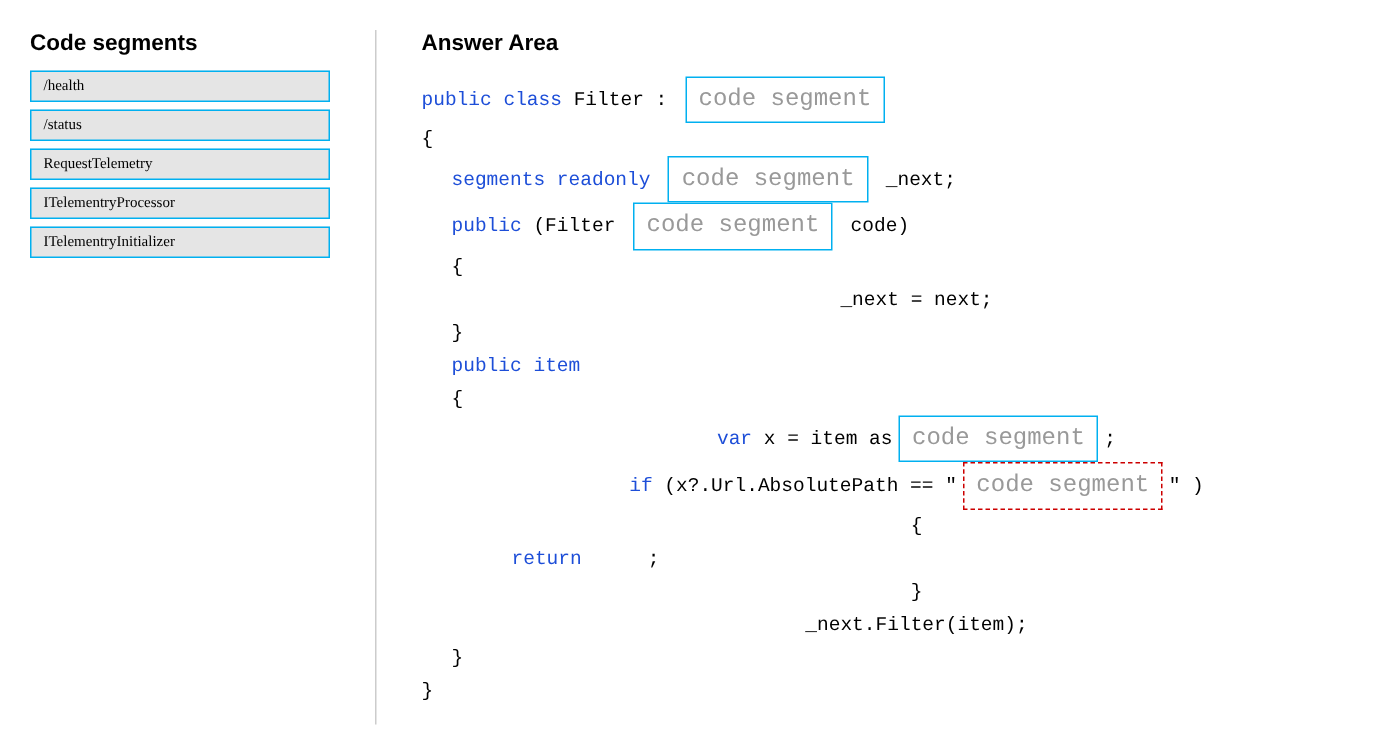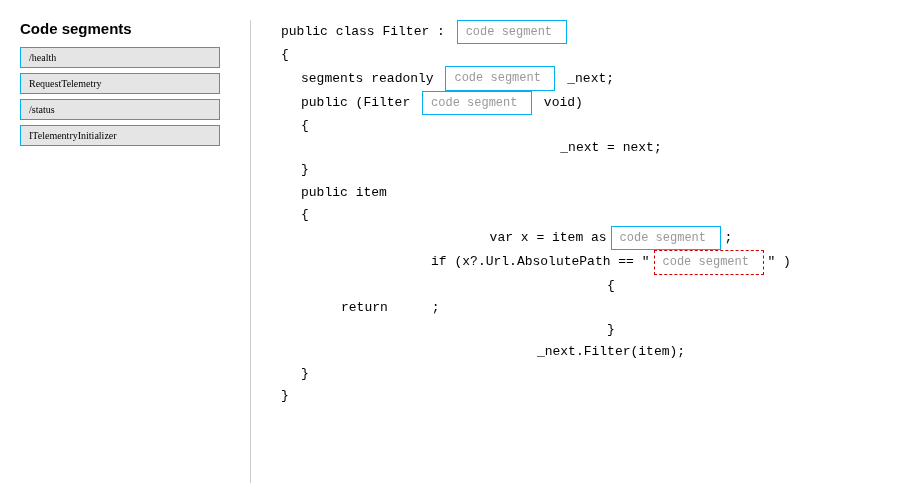--- a/index.html
+++ b/index.html
@@ -58,31 +58,31 @@
       line-height: 1.7;
       color: #000;
     }
     .code-line {
       display: flex;
       align-items: center;
       flex-wrap: nowrap;
       white-space: pre;
     }
     .kw {
-      color: #000000; 
+      color: #1d4ed8; 
     }
     .code-slot {
       display: inline-flex;
       align-items: center;
       border: 1px dashed #aaa;
       padding: 1px 8px;
       margin: 0 4px;
       min-width: 110px;
       color: #aaa;
-      font-size: 12px;
+      font-size: 16px;
       font-family: 'Courier New', monospace;
       background: #fff;
       white-space: nowrap;
     }
     .code-slot.filled {
       border: 1px solid #00b0f0;
       color: #999;
     }
     
     .code-slot.red-dashed {
@@ -95,29 +95,31 @@
   </style>
 </head>
 <body>
 
 <div class="container">
 
   <div class="left-panel">
     <h2>Code segments</h2>
     <div>
       <div class="code-segment-item">/health</div>
+      <div class="code-segment-item">/status</div>
       <div class="code-segment-item">RequestTelemetry</div>
-      <div class="code-segment-item">/status</div>
+      <div class="code-segment-item">ITelementryProcessor</div>
       <div class="code-segment-item">ITelementryInitializer</div>
     </div>
   </div>
 
   <div class="divider"></div>
 
   <div class="right-panel">
+    <h2>Answer Area</h2>
 
     <div class="code-area">
 
       <div class="code-line">
         <span class="kw">public</span>
         <span>&nbsp;</span>
         <span class="kw">class</span>
         <span>&nbsp;Filter : </span>
         <span class="code-slot filled">code segment</span>
       </div>
@@ -132,21 +134,21 @@
         <span class="kw">readonly</span>
         <span>&nbsp;</span>
         <span class="code-slot filled">code segment</span>
         <span> _next;</span>
       </div>
 
       <div class="code-line indent1">
         <span class="kw">public</span>
         <span>&nbsp;(Filter&nbsp;</span>
         <span class="code-slot filled">code segment</span>
-        <span> void)</span>
+        <span> code)</span>
       </div>
 
       <div class="code-line indent1">
         <span>{</span>
       </div>
 
       <div class="code-line indent2">
         <span>_next = next;</span>
       </div>
 

